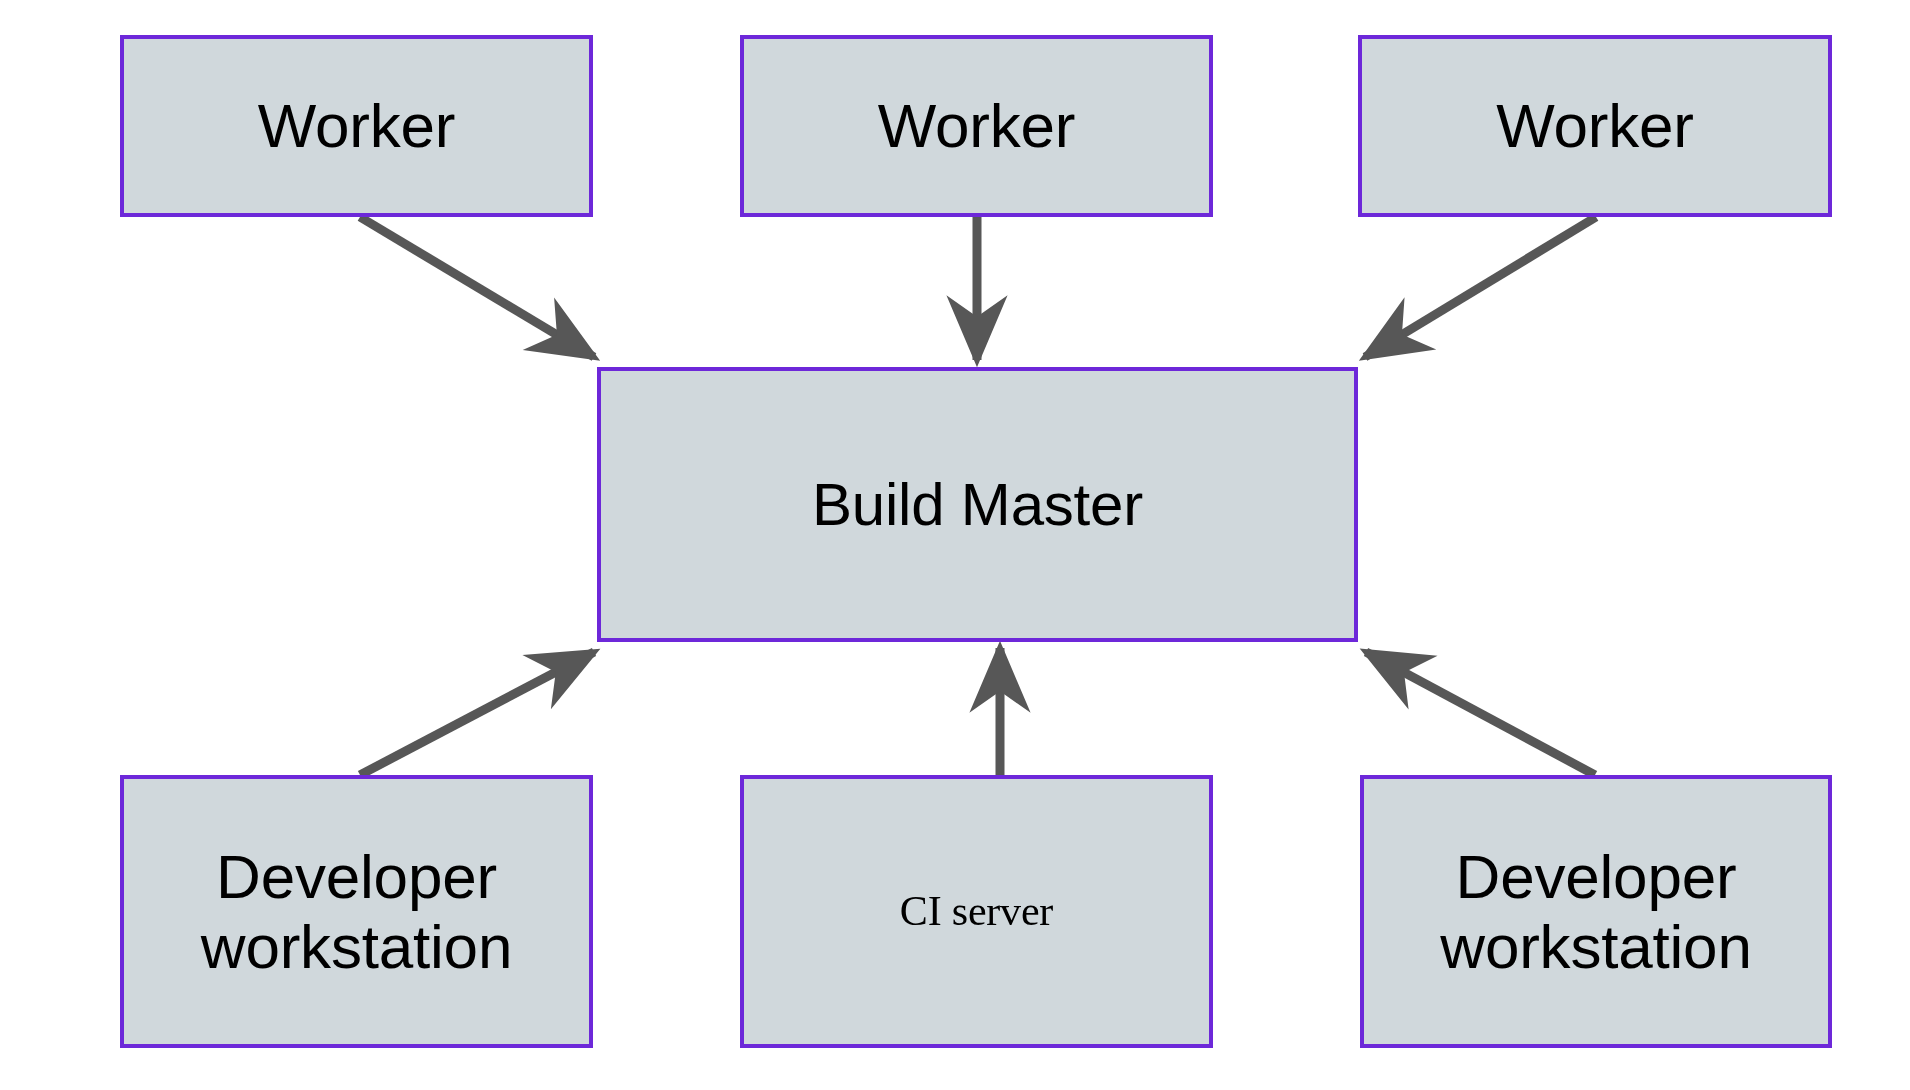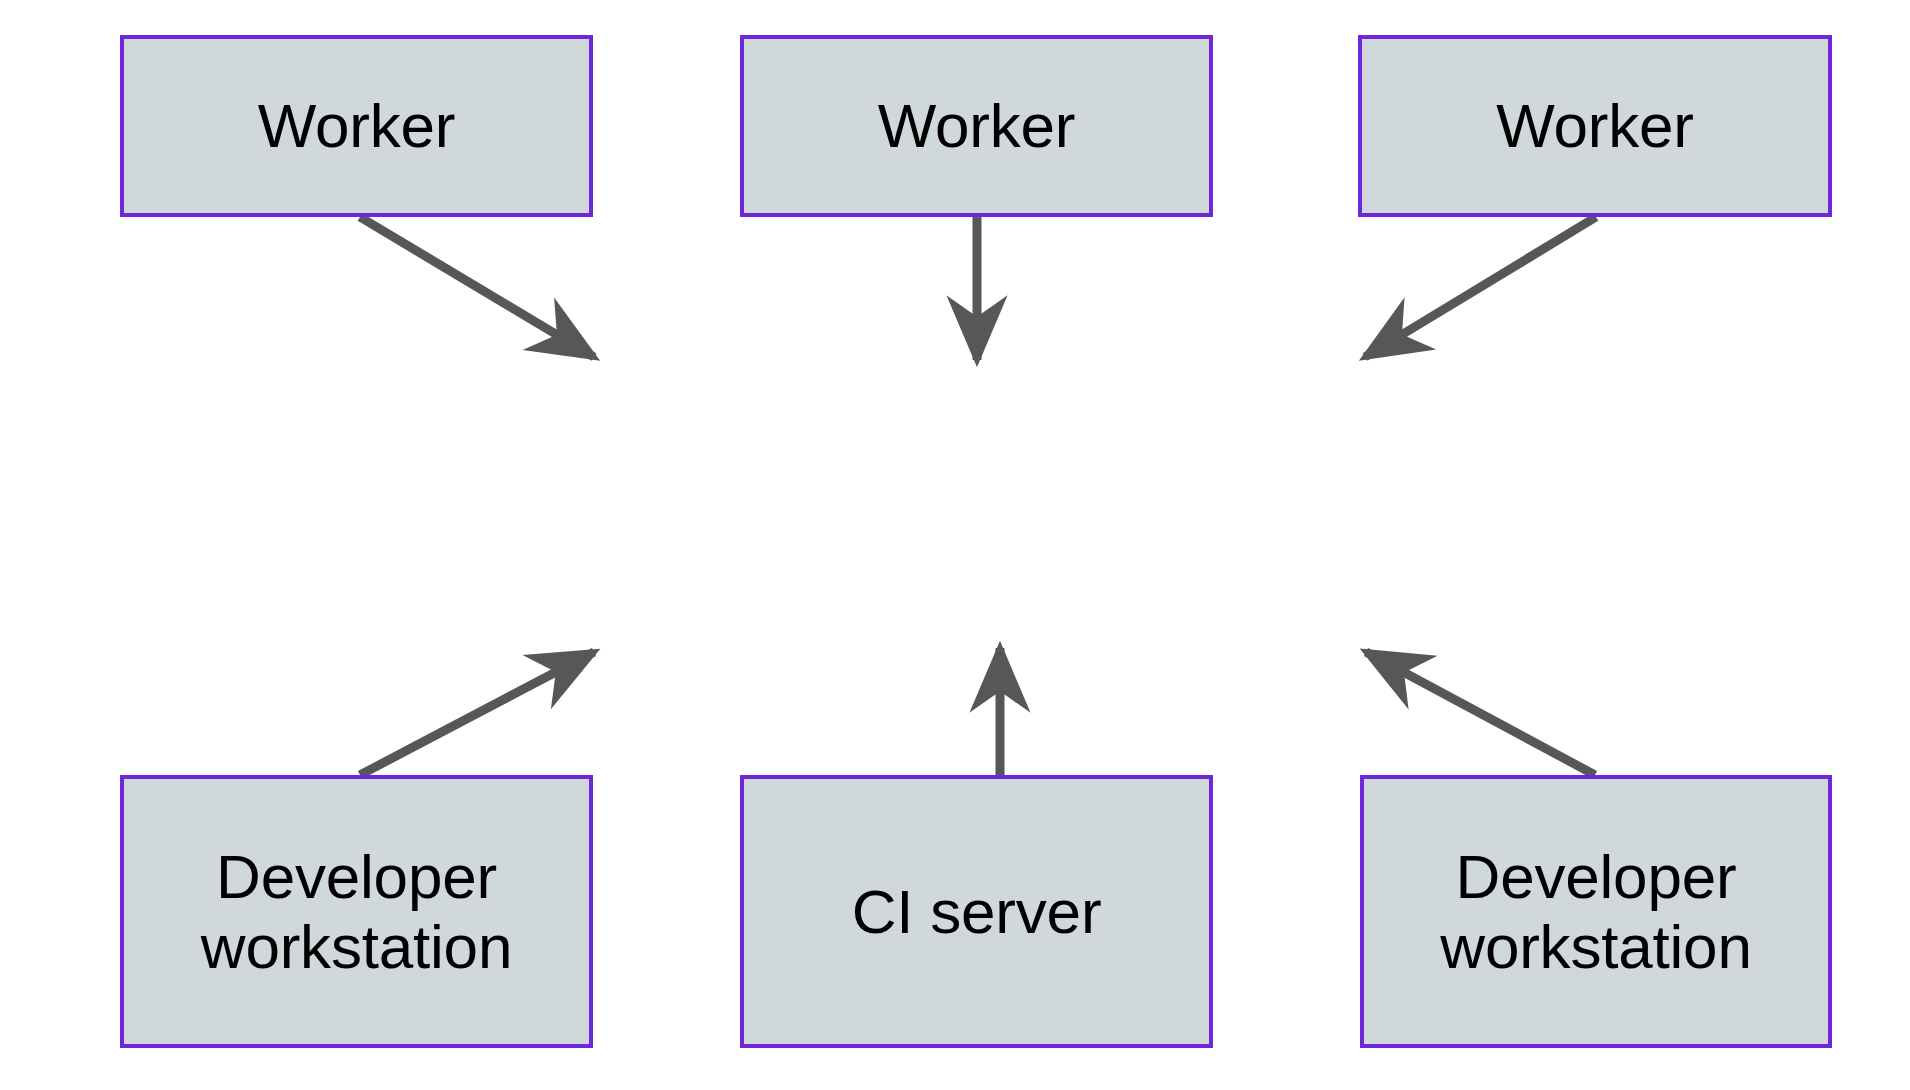--- a/index.html
+++ b/index.html
@@ -51,21 +51,21 @@
   
   #node-worker-1 { left: 120px;  top: 35px;  width: 473px; height: 182px; font-size: 62px; }
   #node-worker-2 { left: 740px;  top: 35px;  width: 473px; height: 182px; font-size: 62px; }
   #node-worker-3 { left: 1358px; top: 35px;  width: 474px; height: 182px; font-size: 62px; }
 
   
   #node-build-master { left: 597px; top: 367px; width: 761px; height: 275px; font-size: 60px; }
 
   
   #node-dev-ws-left  { left: 120px;  top: 775px; width: 473px; height: 273px; font-size: 62px; }
-  #node-ci-server    { left: 740px;  top: 775px; width: 473px; height: 273px; font-size: 62px; }
+  #node-ci-server    { left: 740px;  top: 775px; width: 473px; height: 273px; font-size: 42px; font-family: Liberation Serif, serif; }
   #node-dev-ws-right { left: 1360px; top: 775px; width: 472px; height: 273px; font-size: 62px; }
 </style>
 </head>
 <body>
 
 <div id="diagram-root">
 
   <svg id="edge-layer" viewBox="0 0 1910 1090" width="1910" height="1090" aria-hidden="true">
     <defs>
       <marker id="arrowhead" markerWidth="9" markerHeight="9" refX="7.4" refY="3.6" orient="auto" markerUnits="strokeWidth">
@@ -91,20 +91,23 @@
   </div>
 
   <div class="node" id="node-worker-2">
     <span class="node-label">Worker</span>
   </div>
 
   <div class="node" id="node-worker-3">
     <span class="node-label">Worker</span>
   </div>
 
+  <div class="node" id="node-build-master">
+    <span class="node-label">Build Master</span>
+  </div>
 
   <div class="node" id="node-dev-ws-left">
     <span class="node-label">Developer
 workstation</span>
   </div>
 
   <div class="node" id="node-ci-server">
     <span class="node-label">CI server</span>
   </div>
 

